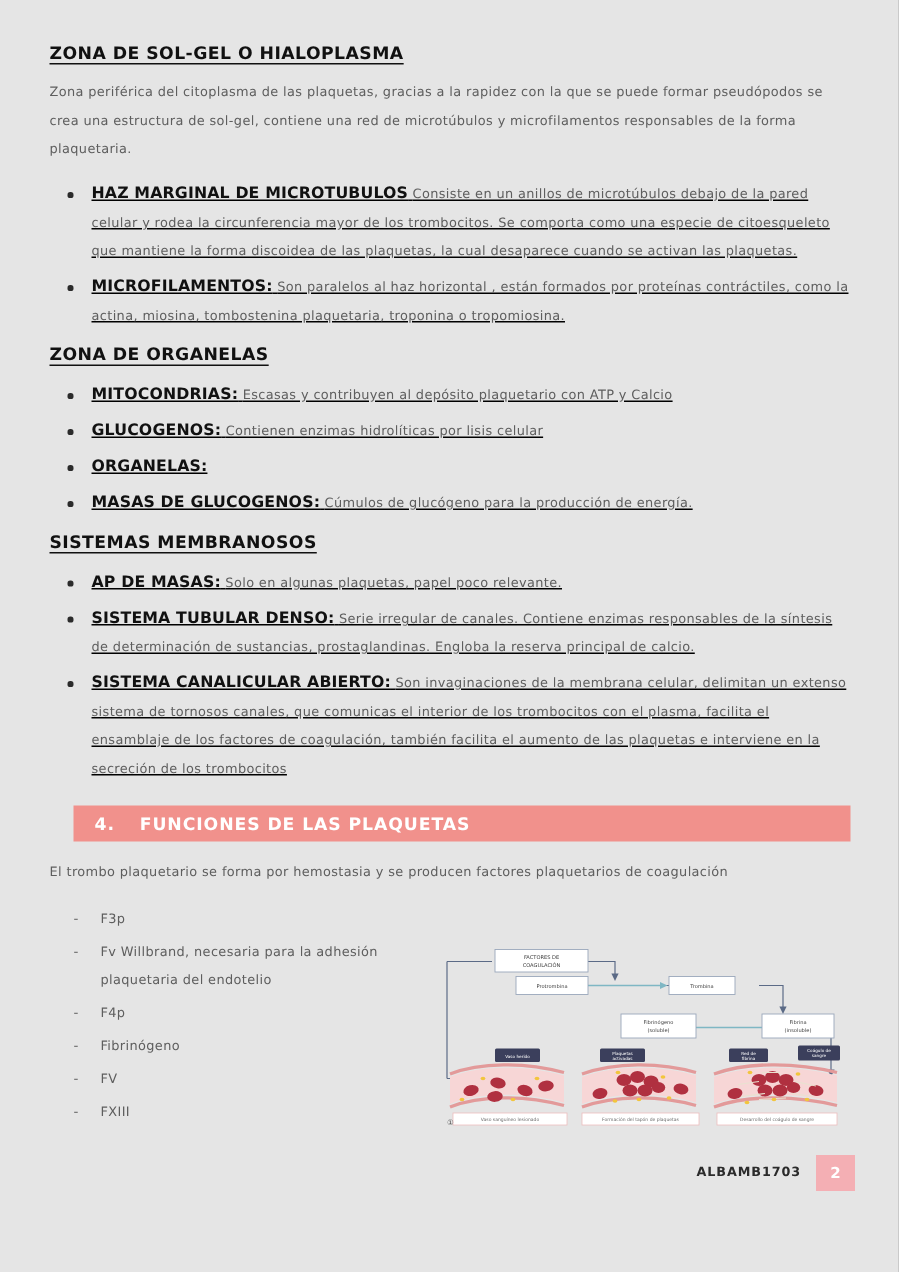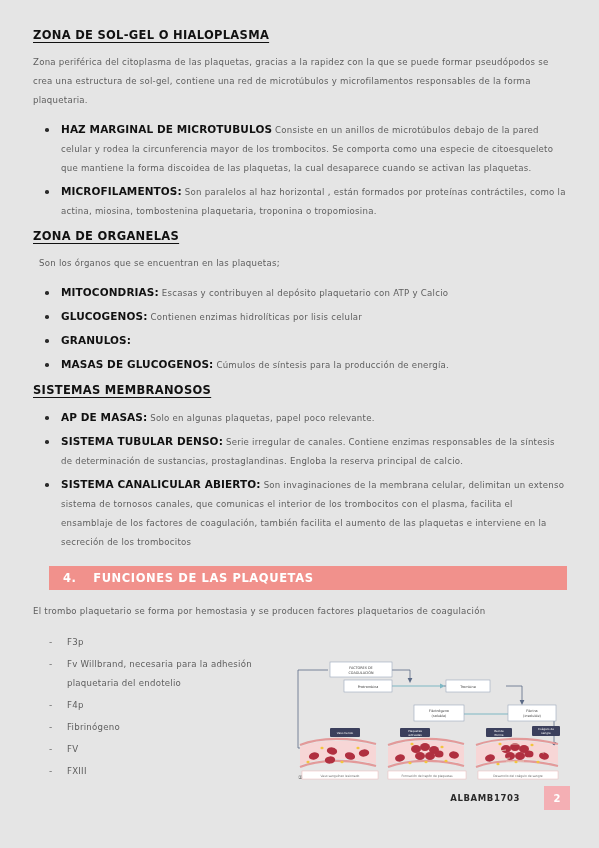--- a/index.html
+++ b/index.html
@@ -19,21 +19,21 @@
   }
   
   .para{
     font-family:"DejaVu Sans", sans-serif;
     font-size:8.6px;color:#5e5e5e;line-height:19px;
     letter-spacing:0.25px;margin:0 0 10px 0;
   }
   .para.indent{margin-left:6px;}
 
   
-  ul.bul{list-style:none;margin:0 0 8px 0;padding:0;}
+  ul.bul{list-style:none;margin:0 0 8px 0;padding:0;text-decoration:underline;}
   ul.bul > li{
     position:relative;padding-left:28px;margin-bottom:4px;
     font-size:8.6px;color:#5e5e5e;line-height:19px;letter-spacing:0.25px;
   }
   ul.bul > li:before{
     content:"";position:absolute;left:12px;top:8px;
     width:3.5px;height:3.5px;border-radius:50%;background:#2b2b2b;
   }
   .term{
     font-weight:bold;font-size:10.5px;color:#111;letter-spacing:0.1px;
@@ -55,22 +55,22 @@
   }
   .banner .num{margin-right:12px;}
 
   
   .cols{display:flex;gap:6px;align-items:flex-end;}
   .col-left{width:255px;}
   .col-right{width:275px;padding-top:8px;}
 
   
   .footer{
-    position:absolute;right:29px;bottom:38px;
-    display:flex;align-items:center;gap:24px;
+    position:absolute;right:29px;bottom:54px;
+    display:flex;align-items:center;gap:10px;
   }
   .footer .name{
     font-weight:bold;font-size:8.5px;color:#2b2b2b;letter-spacing:0.6px;
   }
   .footer .pgbox{
     width:26px;height:24px;background:#F4AFB4;color:#ffffff;
     display:flex;align-items:center;justify-content:center;
     font-size:10px;font-weight:bold;
   }
 
@@ -91,37 +91,36 @@
       <span class="term">HAZ MARGINAL DE MICROTUBULOS</span>
       <span>Consiste en un anillos de microtúbulos debajo de la pared celular y rodea la circunferencia mayor de los trombocitos. Se comporta como una especie de citoesqueleto que mantiene la forma discoidea de las plaquetas, la cual desaparece cuando se activan las plaquetas.</span>
     </li>
     <li>
       <span class="term">MICROFILAMENTOS:</span>
       <span>Son paralelos al haz horizontal , están formados por proteínas contráctiles, como la actina, miosina, tombostenina plaquetaria, troponina o tropomiosina.</span>
     </li>
   </ul>
 
   <h2 class="h-under">ZONA DE ORGANELAS</h2>
-  <p class="para indent">Son los órganos que se encuentran en las plaquetas;</p>
 
   <ul class="bul">
     <li>
       <span class="term">MITOCONDRIAS:</span>
       <span>Escasas y contribuyen al depósito plaquetario con ATP y Calcio</span>
     </li>
     <li>
       <span class="term">GLUCOGENOS:</span>
       <span>Contienen enzimas hidrolíticas por lisis celular</span>
     </li>
     <li>
-      <span class="term">GRANULOS:</span>
+      <span class="term">ORGANELAS:</span>
     </li>
     <li>
       <span class="term">MASAS DE GLUCOGENOS:</span>
-      <span>Cúmulos de síntesis para la producción de energía.</span>
+      <span>Cúmulos de glucógeno para la producción de energía.</span>
     </li>
   </ul>
 
   <h2 class="h-under">SISTEMAS MEMBRANOSOS</h2>
 
   <ul class="bul">
     <li>
       <span class="term">AP DE MASAS:</span>
       <span>Solo en algunas plaquetas, papel poco relevante.</span>
     </li>

